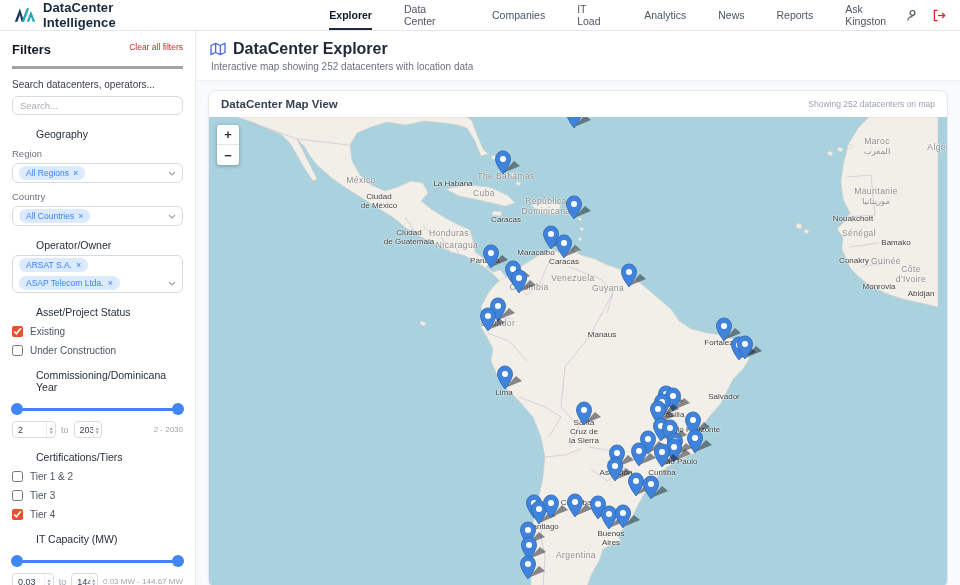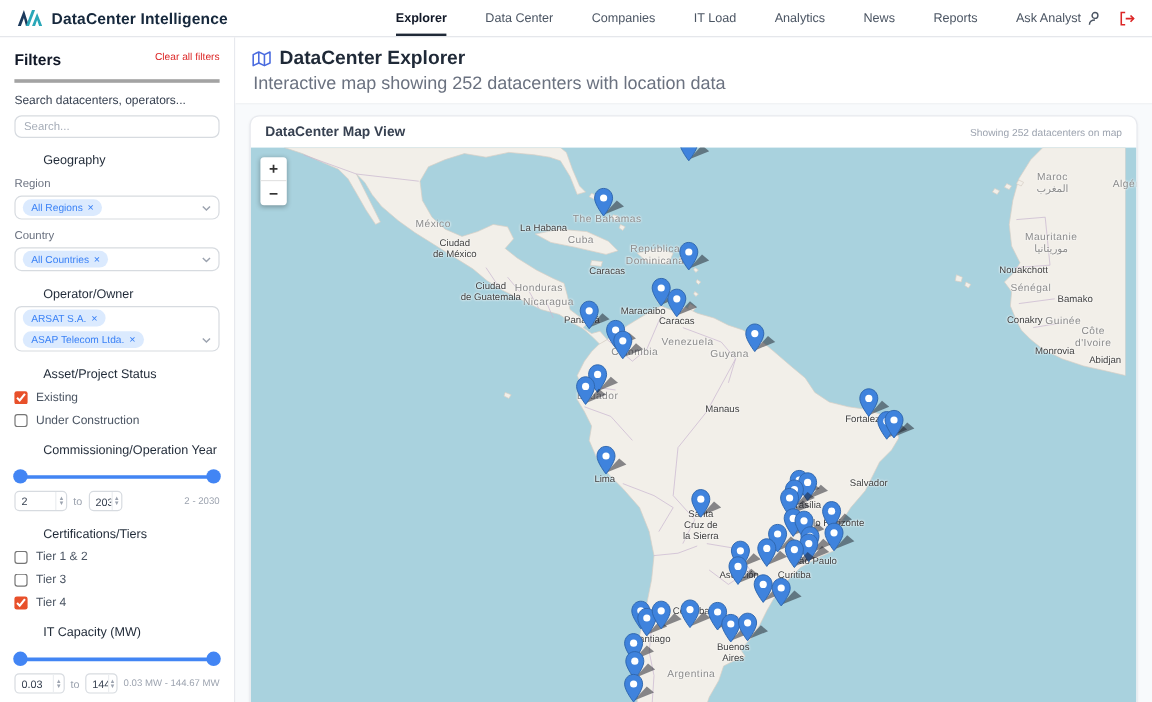--- a/index.html
+++ b/index.html
@@ -60,21 +60,21 @@
     color:#9ca3af; font-size:5px; line-height:4px; border-left:1px solid #eceef1;
     height:100%; align-items:center; cursor:pointer;}
   .w1 { width:44px; } .w2 { width:28px; }
   .to-word { font-size:9px; color:#9ca3af; }
   .range-note { font-size:8px; color:#9ca3af; margin-left:auto; white-space:nowrap;}
 
   
   .main-header { background:#fff; border-bottom:1px solid #eef0f3; padding:9px 14px 8px;}
   .mh-titlerow { display:flex; align-items:center; gap:7px; }
   .mh-title { font-size:16px; font-weight:bold; color:#1f2937; }
-  .mh-sub { font-size:15px; color:#6b7280; margin-top:3px; margin-left:1px;}
+  .mh-sub { font-size:10px; color:#6b7280; margin-top:3px; margin-left:1px;}
 
   
   .content { padding:9px 12px; }
   .card { background:#fff; border:1px solid #e7e9ee; border-radius:8px;
     box-shadow:0 1px 2px rgba(16,24,40,.05); overflow:hidden;}
   .card-head { display:flex; align-items:center; justify-content:space-between;
     padding:7px 12px; }
   .card-title { font-size:11.5px; font-weight:bold; color:#374151; }
   .card-status { font-size:8.5px; color:#9ca3af; }
   .map { position:relative; height:470px; background:#a9d2de; overflow:hidden; }
@@ -106,21 +106,21 @@
     <span class="brand-title">DataCenter Intelligence</span>
   </div>
   <div class="nav">
     <div class="nav-item active">Explorer</div>
     <div class="nav-item">Data Center</div>
     <div class="nav-item">Companies</div>
     <div class="nav-item">IT Load</div>
     <div class="nav-item">Analytics</div>
     <div class="nav-item">News</div>
     <div class="nav-item">Reports</div>
-    <div class="nav-item">Ask Analyst</div>
+    <div class="nav-item">Ask Kingston</div>
   </div>
   <div class="top-icons">
     <span style="display:flex;cursor:pointer;">
       <svg width="13" height="13" viewBox="0 0 14 14" fill="none" stroke="#4b5563" stroke-width="1.3">
         <circle cx="7" cy="4.2" r="2.6"></circle>
           <path d="M2 12.5 C2 9.6 4.2 8.3 7 8.3"></path>
       </svg>
     </span>
     <span style="display:flex;cursor:pointer;">
       <svg width="13" height="13" viewBox="0 0 14 14" fill="none" stroke="#dc2626" stroke-width="1.4">
@@ -195,21 +195,21 @@
     <div class="sec-head">Asset/Project Status</div>
     <label class="chk-row">
       <input type="checkbox" checked="" style="">
       <span>Existing</span>
     </label>
     <label class="chk-row">
       <input type="checkbox" style="">
       <span>Under Construction</span>
     </label>
 
-    <div class="sec-head">Commissioning/Operation Year</div>
+    <div class="sec-head">Commissioning/Dominicana Year</div>
     <div class="slider">
       <div class="track"></div>
       <div class="handle h-left"></div>
       <div class="handle h-right"></div>
     </div>
     <div class="range-row">
       <div class="numbox w1">
         <input value="2" style="">
         <span class="spin">
           <span>▲</span>

